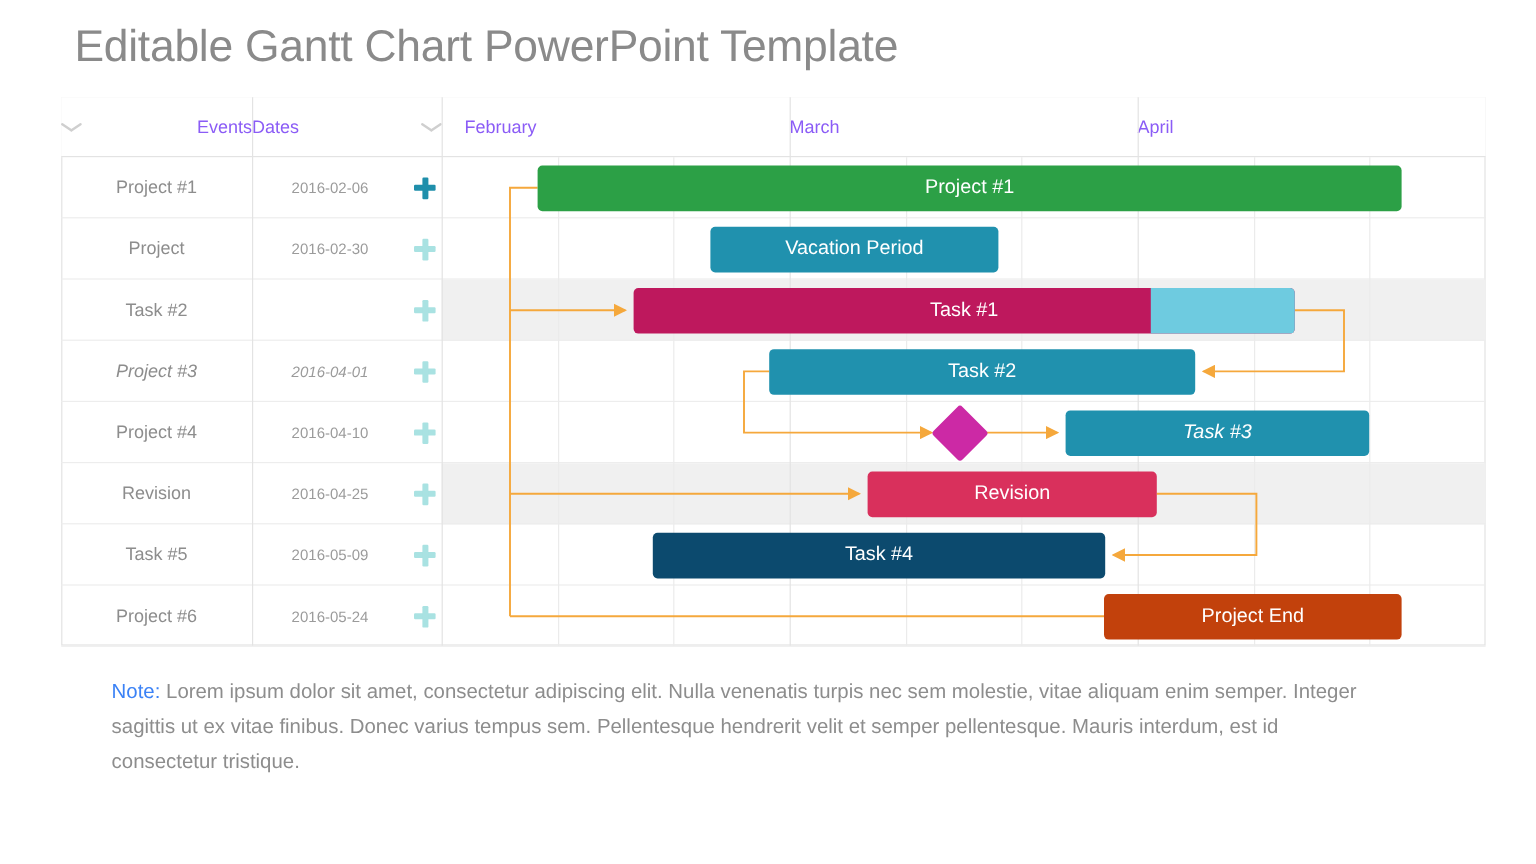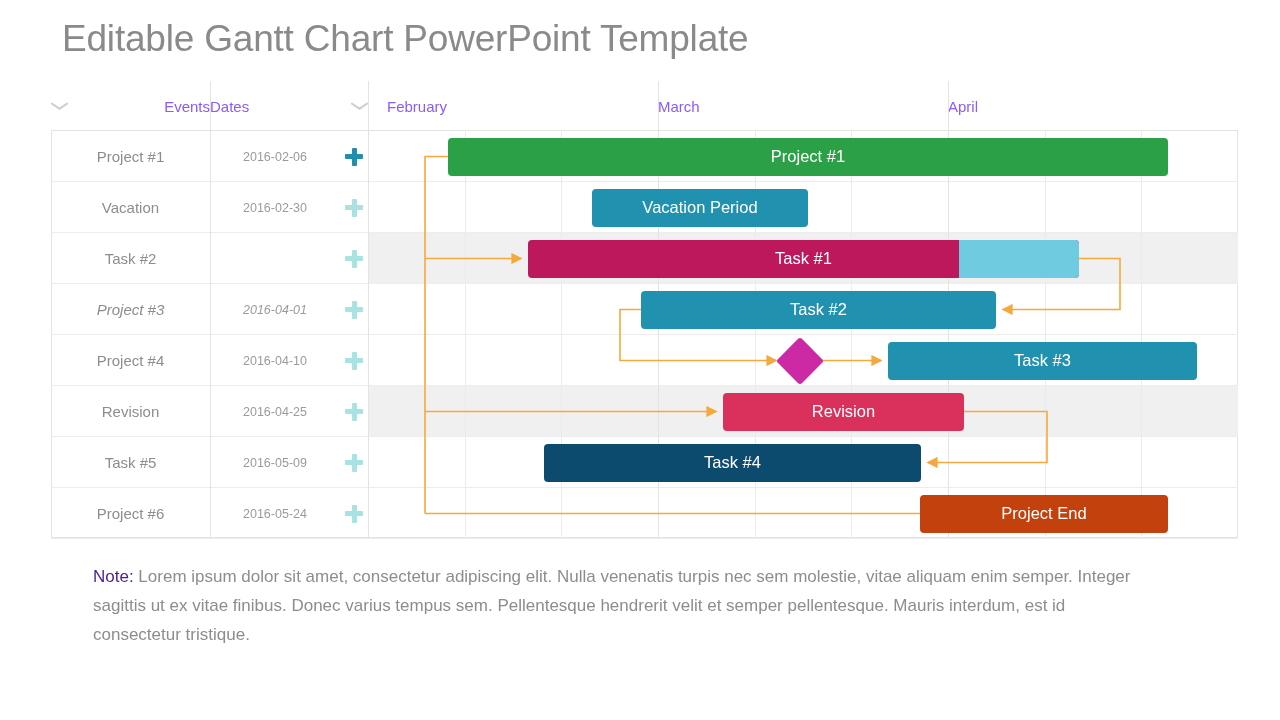--- a/index.html
+++ b/index.html
@@ -87,21 +87,21 @@
   .milestone {
     position:absolute; width:34px; height:34px; background:#cc29a5;
     transform: rotate(45deg); border-radius:3px; z-index:6;
   }
 
   
   #note {
     position:absolute; left:93px; top:562px; width:1055px;
     font-size:17px; line-height:29px; color:#8d8d8d;
   }
-  #note .kw { color:#4c1d95; }
+  #note .kw { color:#3b82f6; }
 </style>
 </head>
 <body>
 
 <h1 id="page-title">Editable Gantt Chart PowerPoint Template</h1>
 
 <div id="gantt">
   <div class="tbl-border"></div>
 
   <div id="hdr">
@@ -122,21 +122,21 @@
   <div id="rows">
       <div class="row" style="top: 50px;">
         <div class="cell-event">Project #1</div>
         <div class="cell-date">2016-02-06</div>
         <div class="cell-plus">
           <span class="plus active"></span>
         </div>
         <div class="sep"></div>
       </div>
       <div class="row" style="top: 101px;">
-        <div class="cell-event">Vacation</div>
+        <div class="cell-event">Project</div>
         <div class="cell-date">2016-02-30</div>
         <div class="cell-plus">
           <span class="plus"></span>
         </div>
         <div class="sep"></div>
       </div>
       <div class="row" style="top: 152px;">
         <div class="shade"></div>
         <div class="cell-event">Task #2</div>
         <div class="cell-plus">
@@ -198,31 +198,31 @@
         <div style="left: 193px;"></div>
         <div style="left: 387px;"></div>
         <div style="left: 483px;"></div>
         <div style="left: 677px;"></div>
         <div style="left: 773px;"></div>
       </div>
     <div id="bars">
         <div class="bar" style="left: 80px; width: 720px; top: 6.5px; background: rgb(44, 160, 70);">
           <span class="lbl">Project #1</span>
         </div>
-        <div class="bar" style="left: 224px; width: 216px; top: 57.5px; background: rgb(32, 145, 174);">
+        <div class="bar" style="left: 224px; width: 240px; top: 57.5px; background: rgb(32, 145, 174);">
           <span class="lbl">Vacation Period</span>
         </div>
         <div class="bar" style="left: 160px; width: 551px; top: 108.5px; background: #be185d;">
           <div class="prog" style="width: 120px; background: rgb(110, 203, 224);"></div>
           <span class="lbl">Task #1</span>
         </div>
         <div class="bar" style="left: 273px; width: 355px; top: 159.5px; background: rgb(32, 145, 174);">
           <span class="lbl">Task #2</span>
         </div>
-        <div class="bar" style="left: 520px; width: 309px; top: 210.5px; background: rgb(32, 145, 174);">
+        <div class="bar" style="left: 520px; width: 253px; top: 210.5px; background: rgb(32, 145, 174); font-style: italic;">
           <span class="lbl">Task #3</span>
         </div>
         <div class="bar" style="left: 355px; width: 241px; top: 261.5px; background: rgb(217, 48, 92);">
           <span class="lbl">Revision</span>
         </div>
         <div class="bar" style="left: 176px; width: 377px; top: 312.5px; background: #0c4a6e;">
           <span class="lbl">Task #4</span>
         </div>
         <div class="bar" style="left: 552px; width: 248px; top: 363.5px; background: #c2410c;">
           <span class="lbl">Project End</span>

